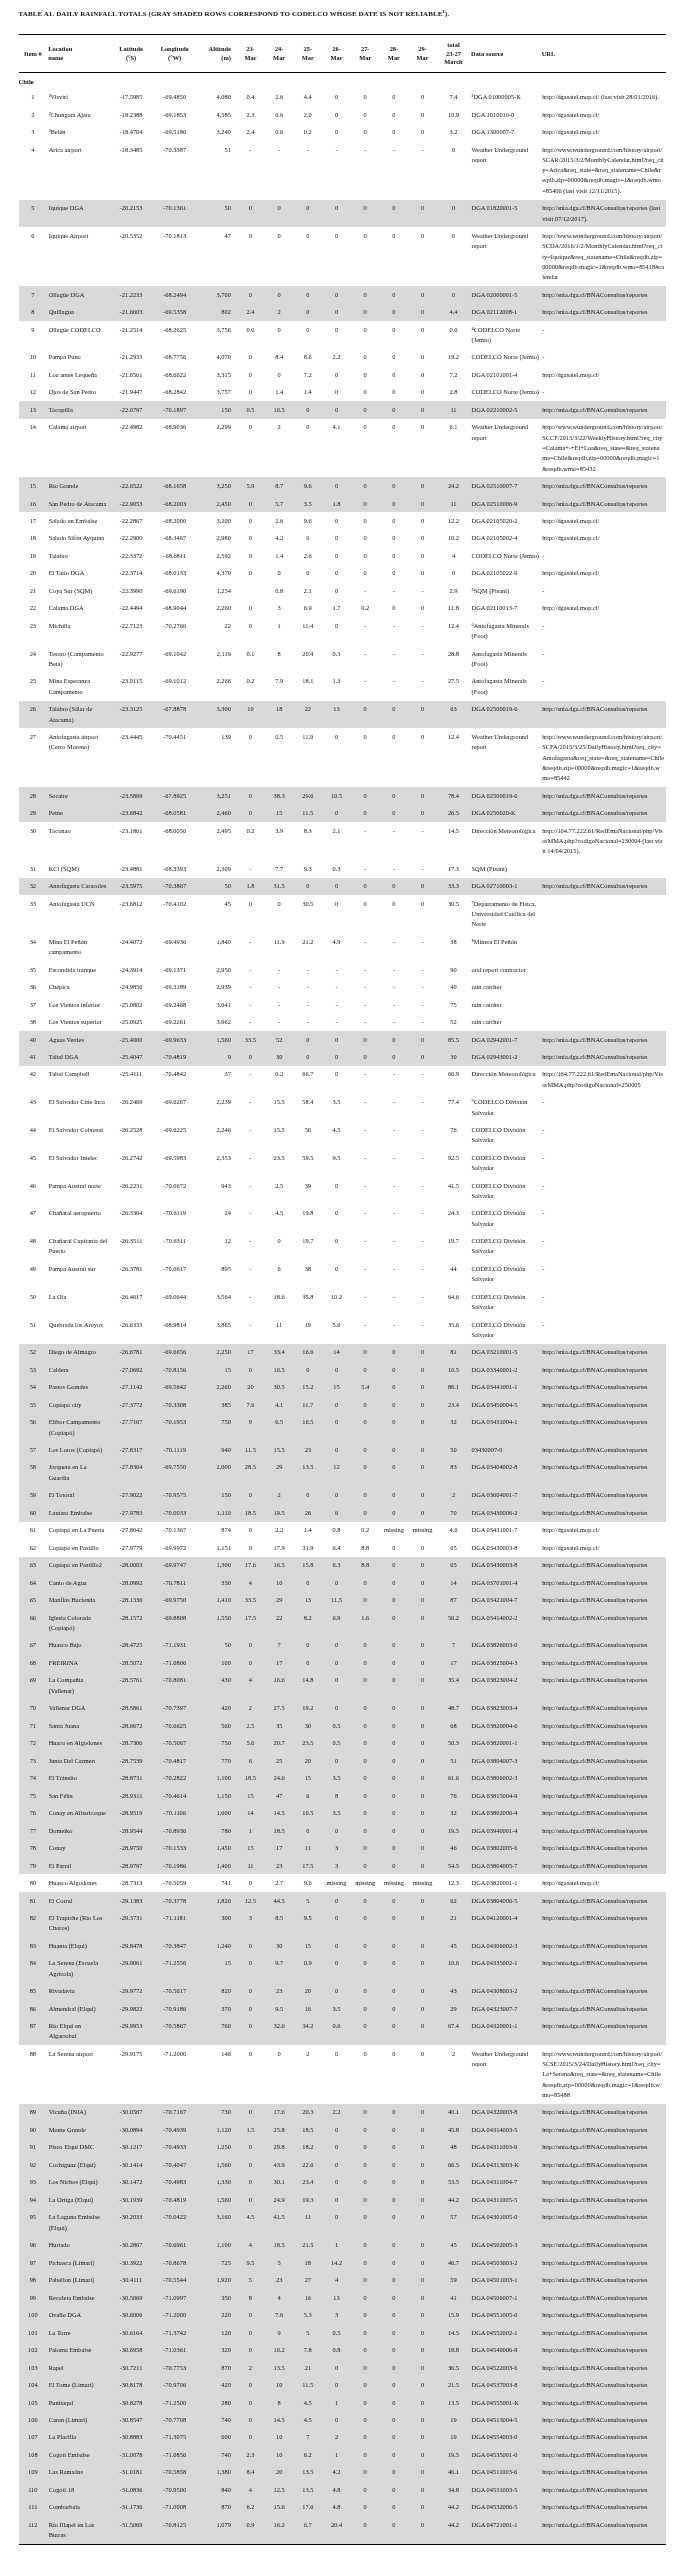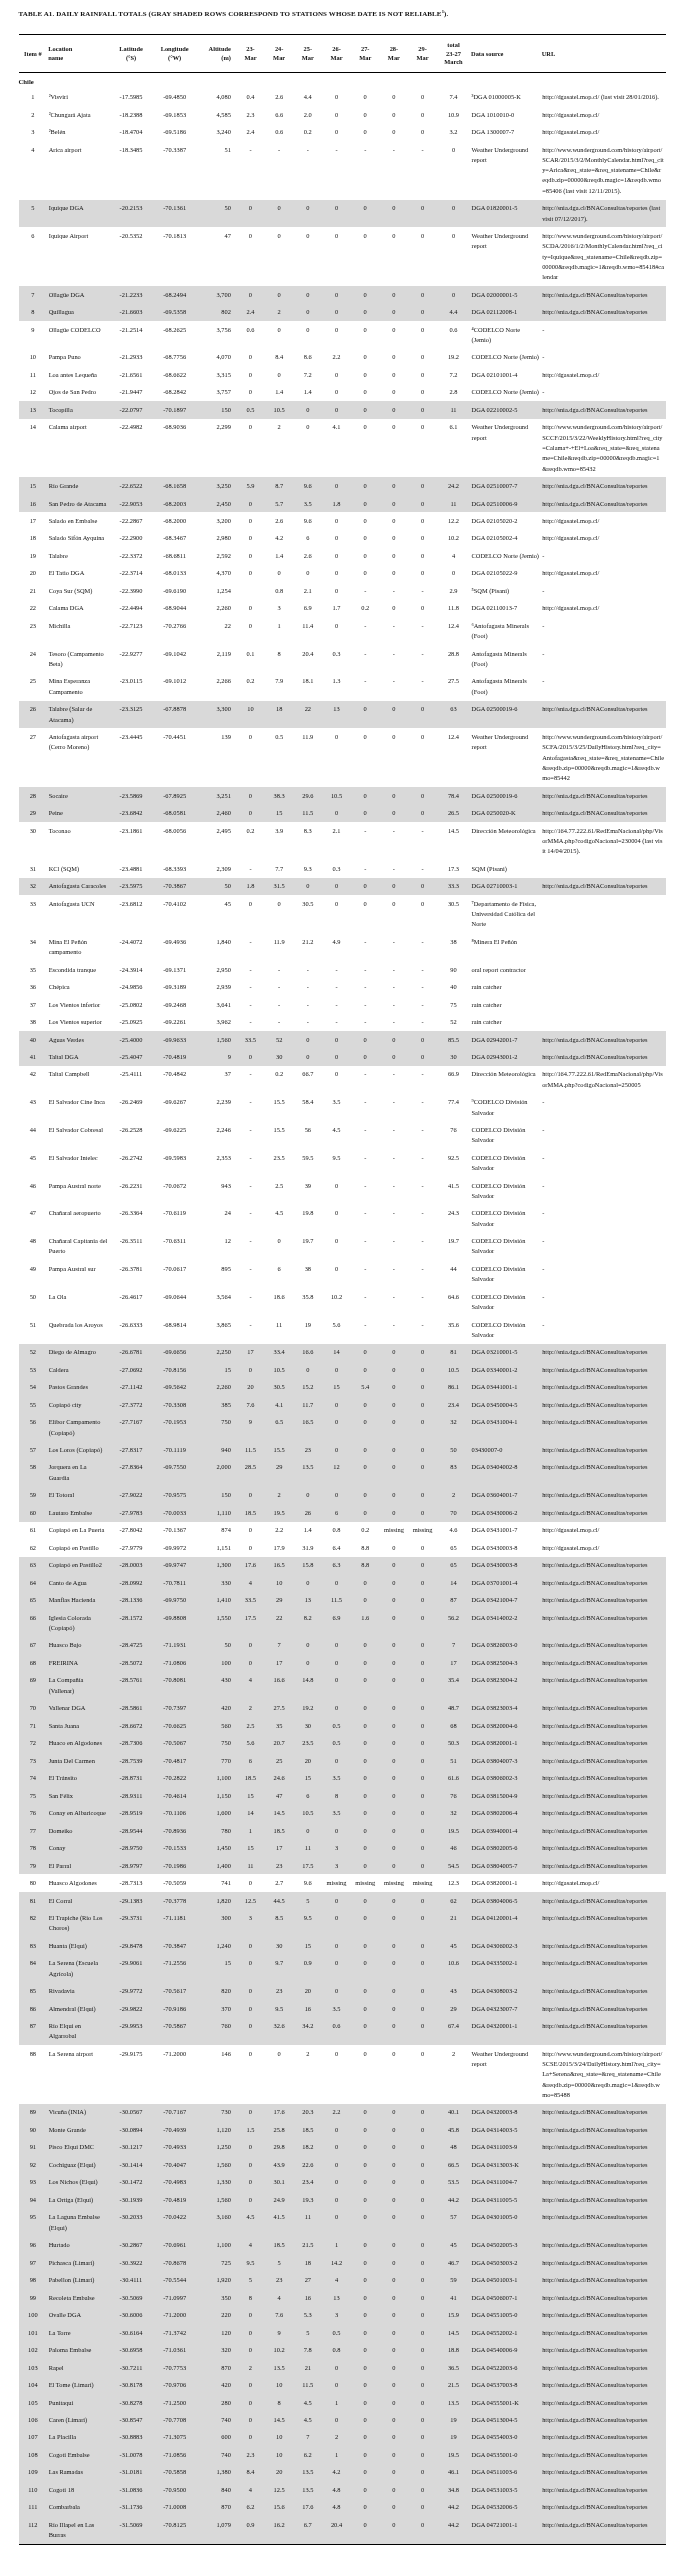--- a/index.html
+++ b/index.html
@@ -21,21 +21,21 @@
   .col-alt{width:29px;text-align:right;padding-right:5.2px;}
   .col-d23,.col-d24,.col-d25,.col-d26,.col-d27,.col-d28,.col-d29{width:24px;text-align:center;}
   .col-total{width:28px;text-align:center;}
   .col-src{width:62px;text-align:left;}
   .col-url{width:111px;text-align:left;word-break:break-all;}
 </style>
 </head>
 <body>
 
 <div class="page">
-  <div class="table-title"><span>TABLE A1.  DAILY RAINFALL TOTALS (GRAY SHADED ROWS CORRESPOND TO STATIONS WHOSE DATE IS NOT RELIABLE</span><sup>1</sup><span>).</span></div>
+  <div class="table-title"><span>TABLE A1.  DAILY RAINFALL TOTALS (GRAY SHADED ROWS CORRESPOND TO CODELCO WHOSE DATE IS NOT RELIABLE</span><sup>1</sup><span>).</span></div>
 
   <table class="rainfall">
     <thead>
       <tr id="header-row">
           <th class="col-item">Item #</th>
           <th class="col-name">Location
 name</th>
           <th class="col-lat">Latitude
 (°S)</th>
           <th class="col-lon">Longitude

